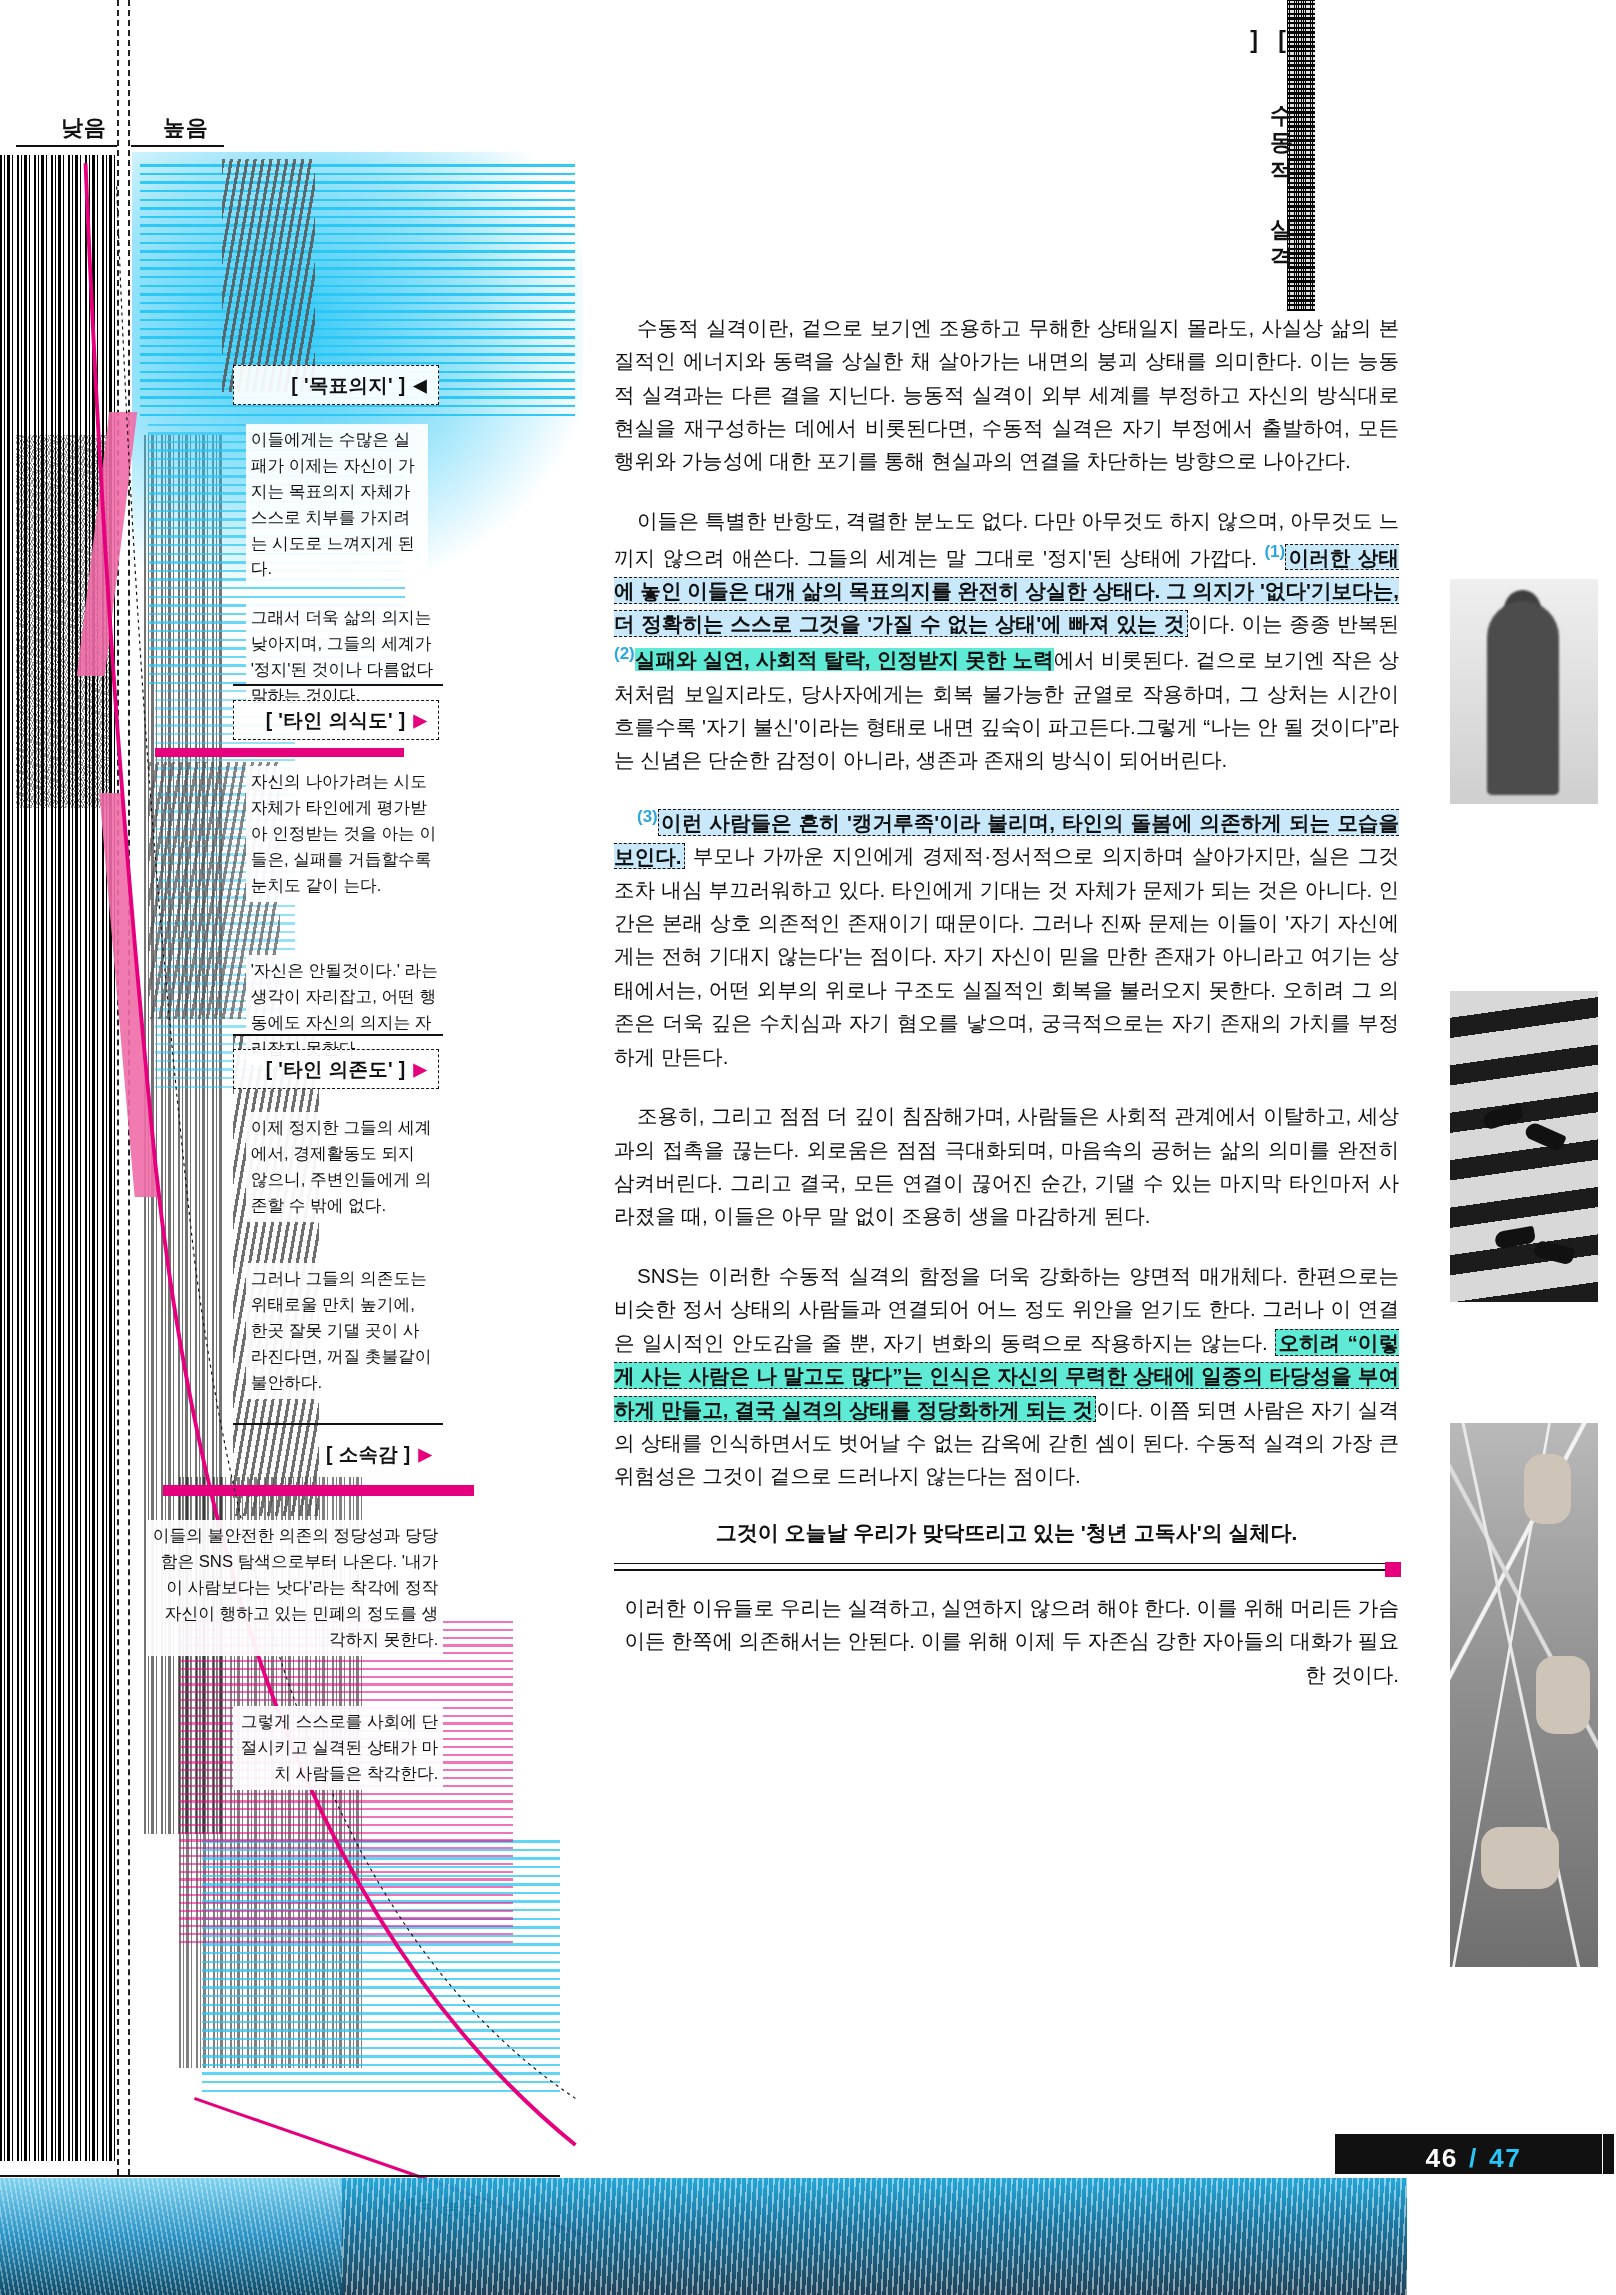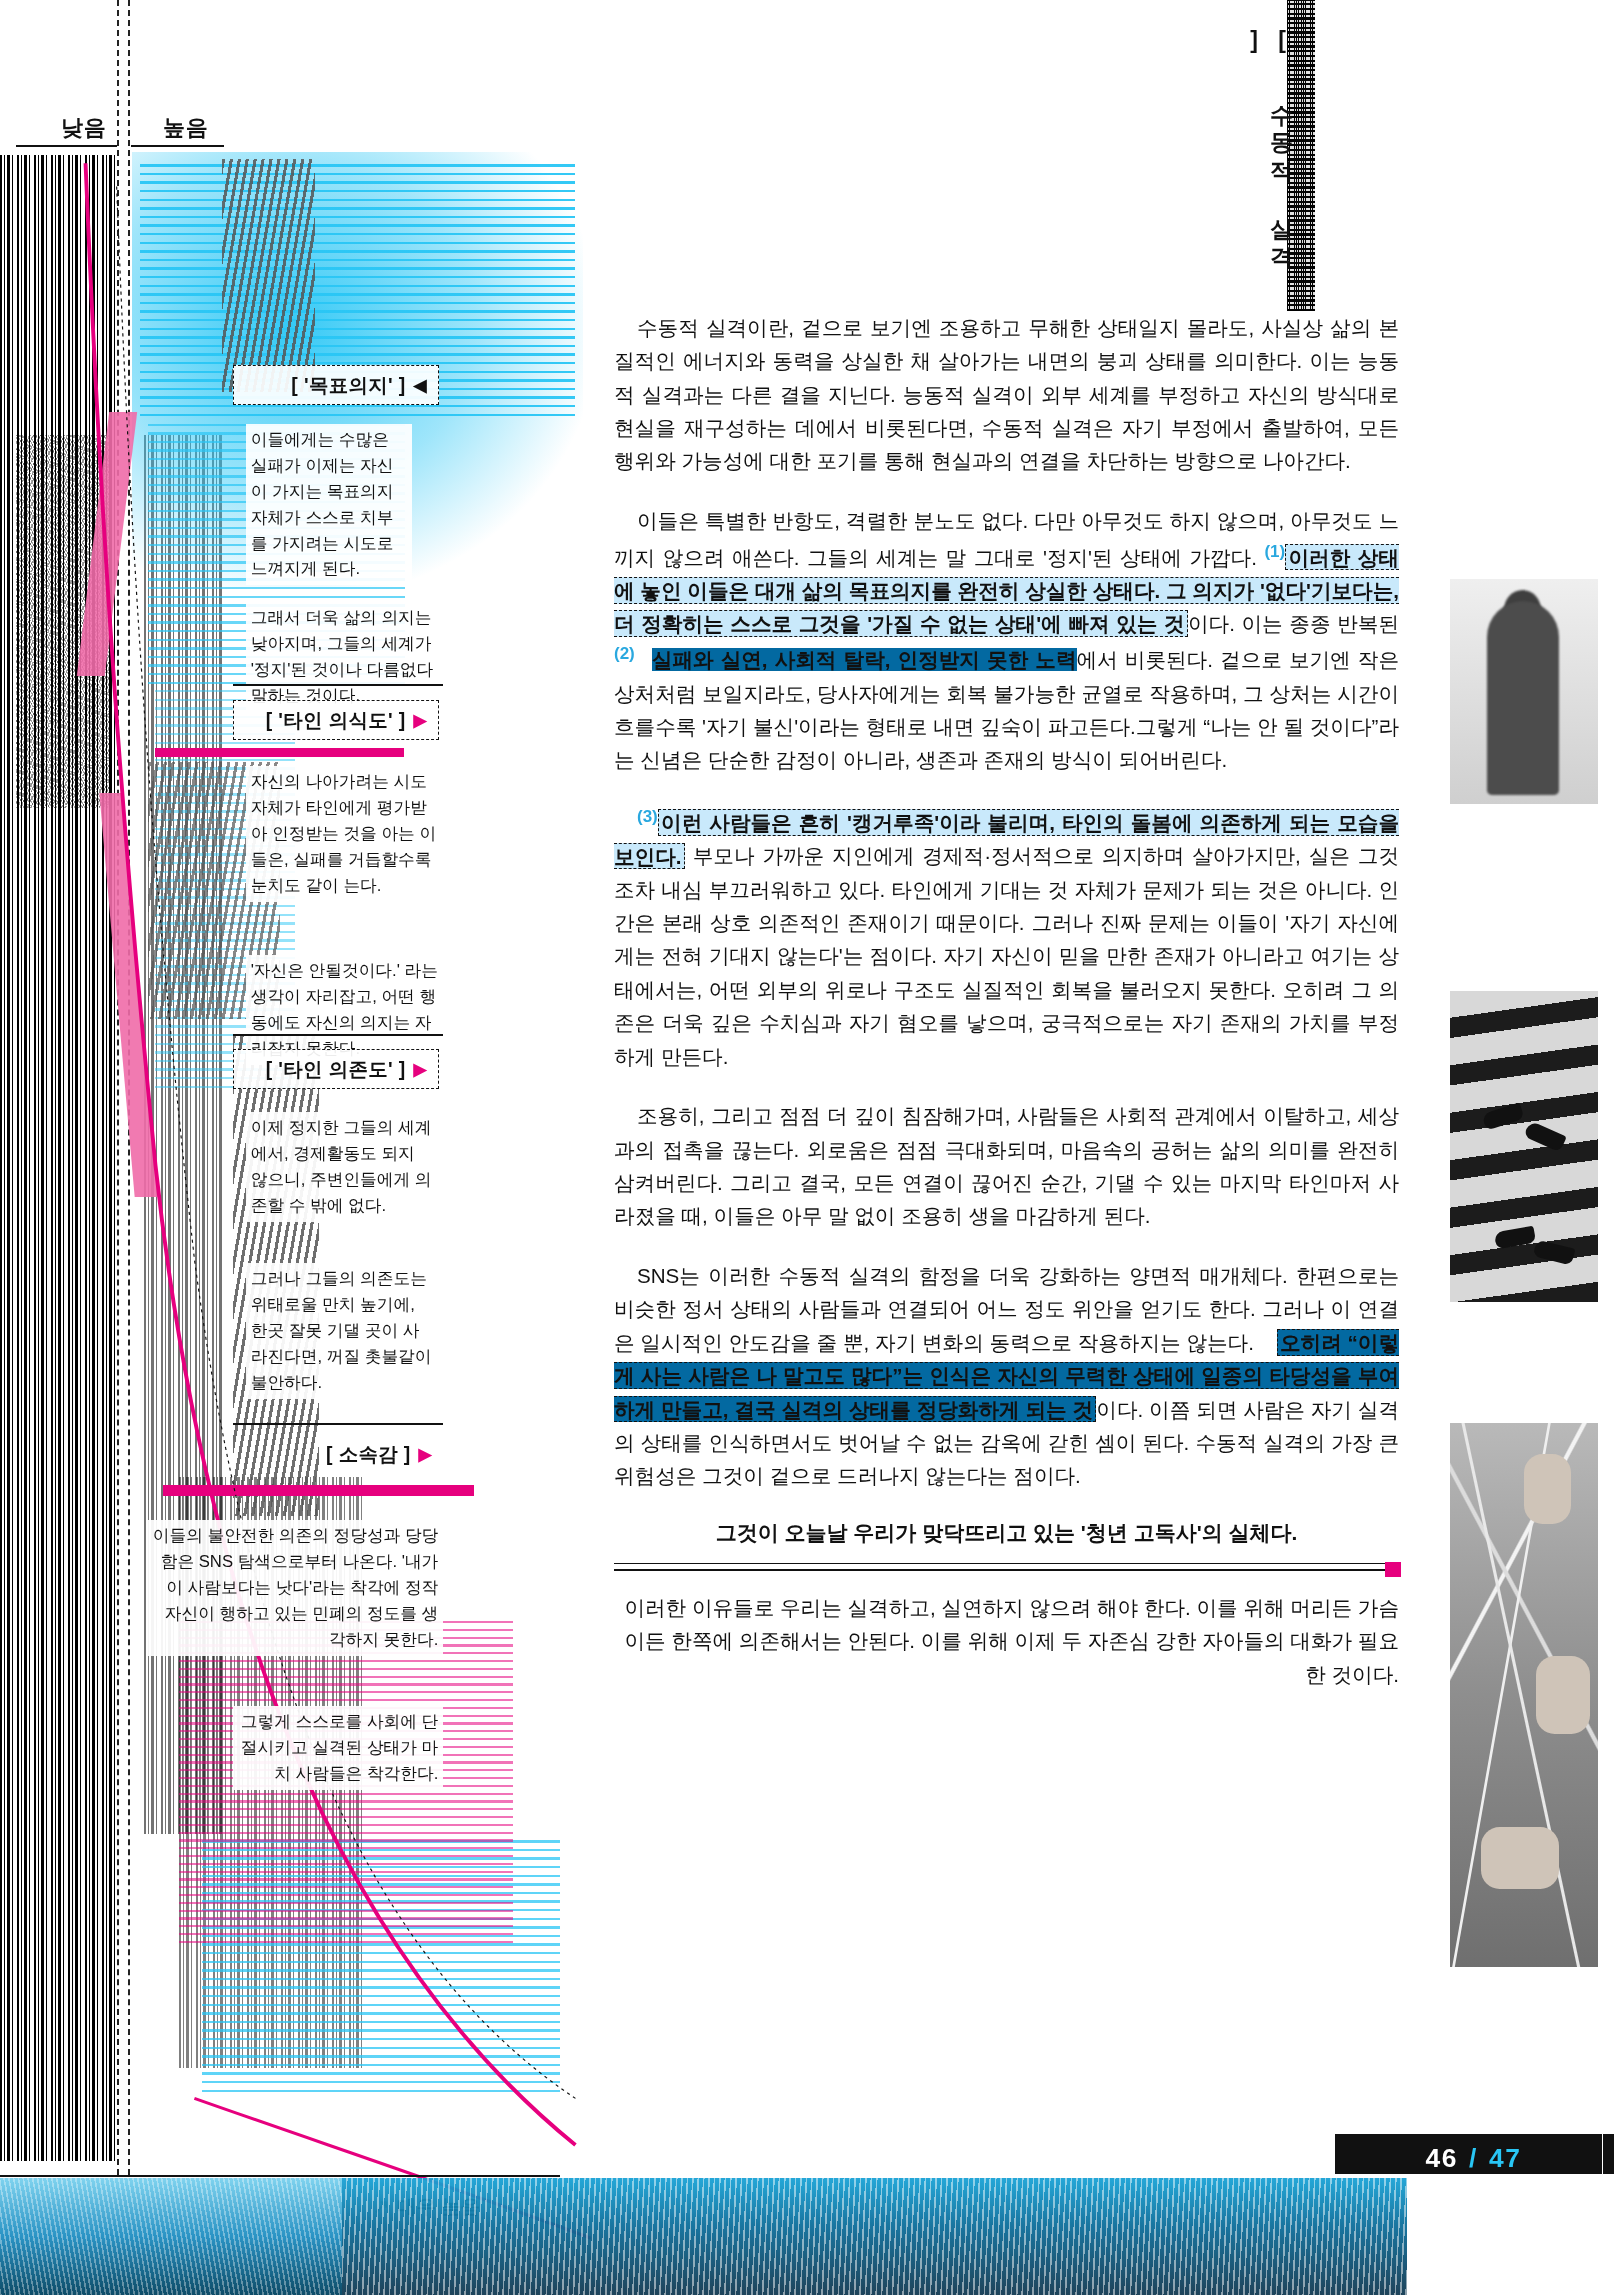--- a/index.html
+++ b/index.html
@@ -128,21 +128,21 @@
     font-size:20.6px; line-height:1.62; text-align:justify;
     text-indent:23px; color:#111;
   }
   .hl-cyan {
     background:#c9e9fb; font-weight:bold;
   }
   .hl-cyan-box {
     border:1.6px dashed #111; padding:0.8px 2.3px;
   }
   .hl-pink {
-    background:#0369a1; font-weight:bold;margin-left:17px;
+    background:#5eead4; font-weight:bold;
   }
   .marker {
     color:#2aa8df; font-weight:bold; font-size:17px; vertical-align:super;
   }
   .closing {
     font-weight:bold; font-size:21px; text-align:center; margin-bottom:15.5px;
   }
   .rule-thin { height:1.6px; background:#111; margin:9.3px 0 4.7px 0; }
   .rule-thin2 { height:2.3px; background:#111; margin:0 0 20px 0; position:relative; }
   .rule-thin2::after{
@@ -249,21 +249,21 @@
   <svg id="curve-svg" viewBox="0 0 760 2953" preserveAspectRatio="none">
     <path d="M110,210 C130,700 160,1100 200,1500 C260,2050 420,2500 740,2760" fill="none" stroke="#e6007e" stroke-width="5"></path>
     <path d="M150,240 C170,760 200,1180 250,1620 C320,2150 470,2520 740,2700" fill="none" stroke="#111" stroke-width="1.5" stroke-dasharray="4 5"></path>
     <path d="M250,2700 C420,2760 600,2820 760,2880" fill="none" stroke="#e6007e" stroke-width="4"></path>
   </svg>
 
   <div class="tagbox" style="left:233px; top:365px; width:206px; height:40px;">
     <span>[ '목표의지' ]</span>
     <span class="arrow black">◀</span>
   </div>
-  <div class="note left-align" style="left:246px; top:424px; width:166px;">이들에게는 수많은 실패가 이제는 자신이 가지는 목표의지 자체가 스스로 치부를 가지려는 시도로 느껴지게 된다.</div>
+  <div class="note left-align" style="left:246px; top:424px; width:182px;">이들에게는 수많은 실패가 이제는 자신이 가지는 목표의지 자체가 스스로 치부를 가지려는 시도로 느껴지게 된다.</div>
   <div class="note left-align" style="left:246px; top:602px; width:194px;">그래서 더욱 삶의 의지는 낮아지며, 그들의 세계가 '정지'된 것이나 다름없다 말하는 것이다.</div>
   <div class="divider" style="left:233px; top:684px; width:210px;"></div>
 
   <div class="tagbox" style="left:233px; top:700px; width:206px; height:40px;">
     <span>[ '타인 의식도' ]</span>
     <span class="arrow pink">▶</span>
   </div>
   <div class="note left-align" style="left:246px; top:766px; width:198px;">자신의 나아가려는 시도 자체가 타인에게 평가받아 인정받는 것을 아는 이들은, 실패를 거듭할수록 눈치도 같이 는다.</div>
   <div class="note left-align" style="left:246px; top:955px; width:198px;">'자신은 안될것이다.' 라는 생각이 자리잡고, 어떤 행동에도 자신의 의지는 자리잡지 못한다.</div>
   <div class="divider" style="left:233px; top:1034px; width:210px;"></div>

